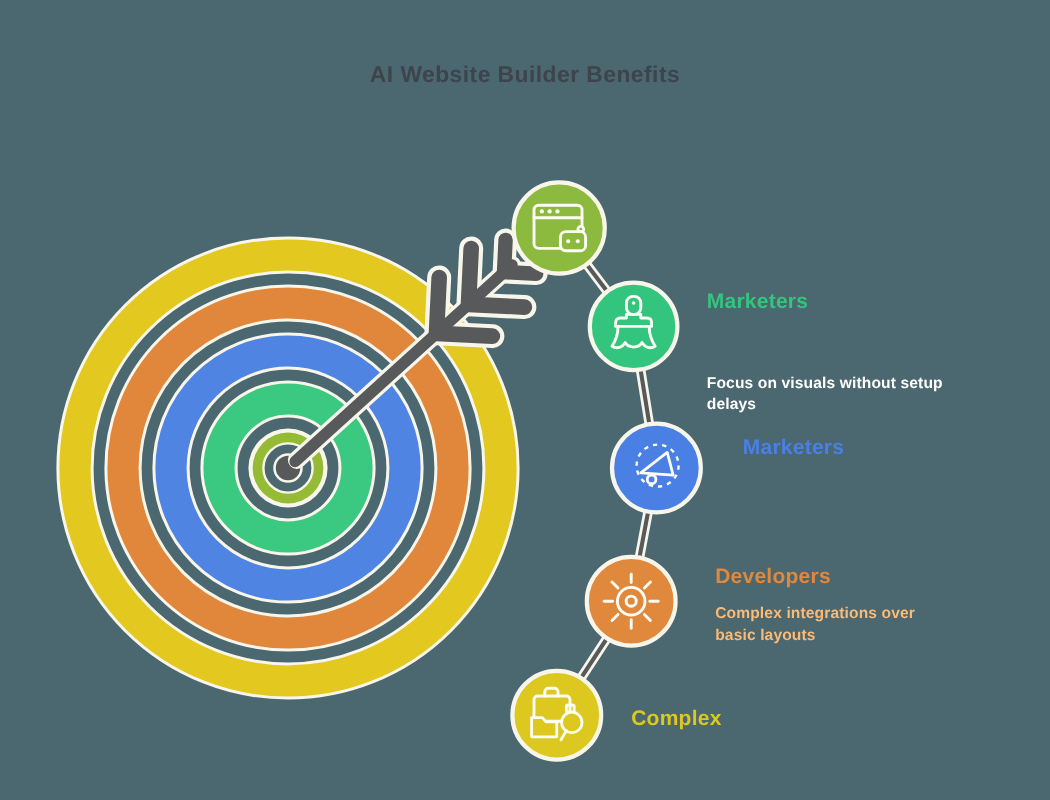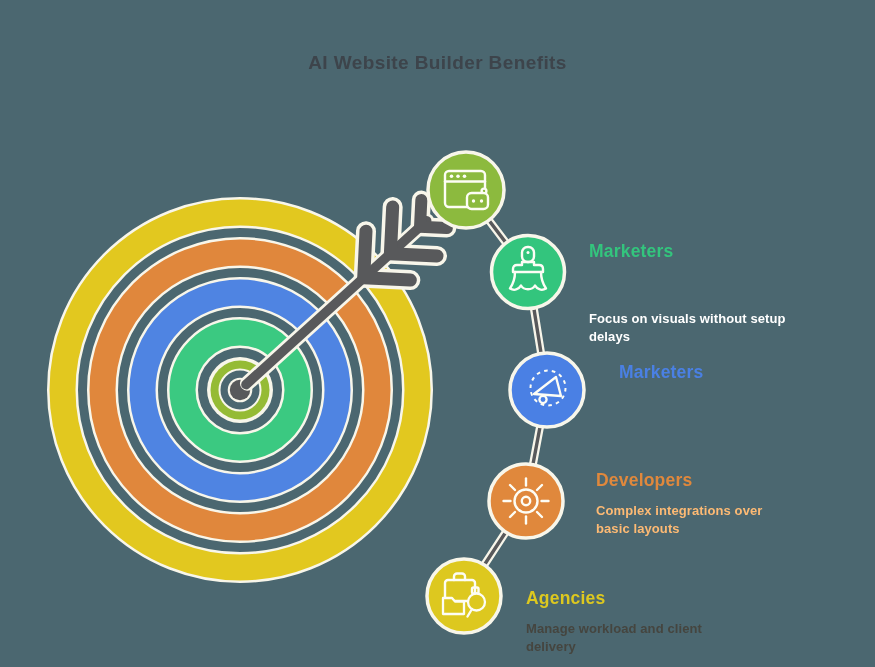--- a/index.html
+++ b/index.html
@@ -162,18 +162,16 @@
     <div class="item-title" style="color: rgb(74, 128, 228);">Marketers</div>
   </div>
 
   <div class="item-block" id="block-4">
     <div class="item-title" style="color: rgb(224, 136, 60);">Developers</div>
     <div class="item-desc" style="color: #fdba74;">Complex integrations over
 basic layouts</div>
   </div>
 
   <div class="item-block" id="block-5">
-    <div class="item-title" style="color: rgb(221, 200, 31);">Agencies</div>
-    <div class="item-desc" style="color: rgb(69, 69, 63);">Manage workload and client
-delivery</div>
+    <div class="item-title" style="color: rgb(221, 200, 31);">Complex</div>
   </div>
 
 </div>
 
 </body></html>

